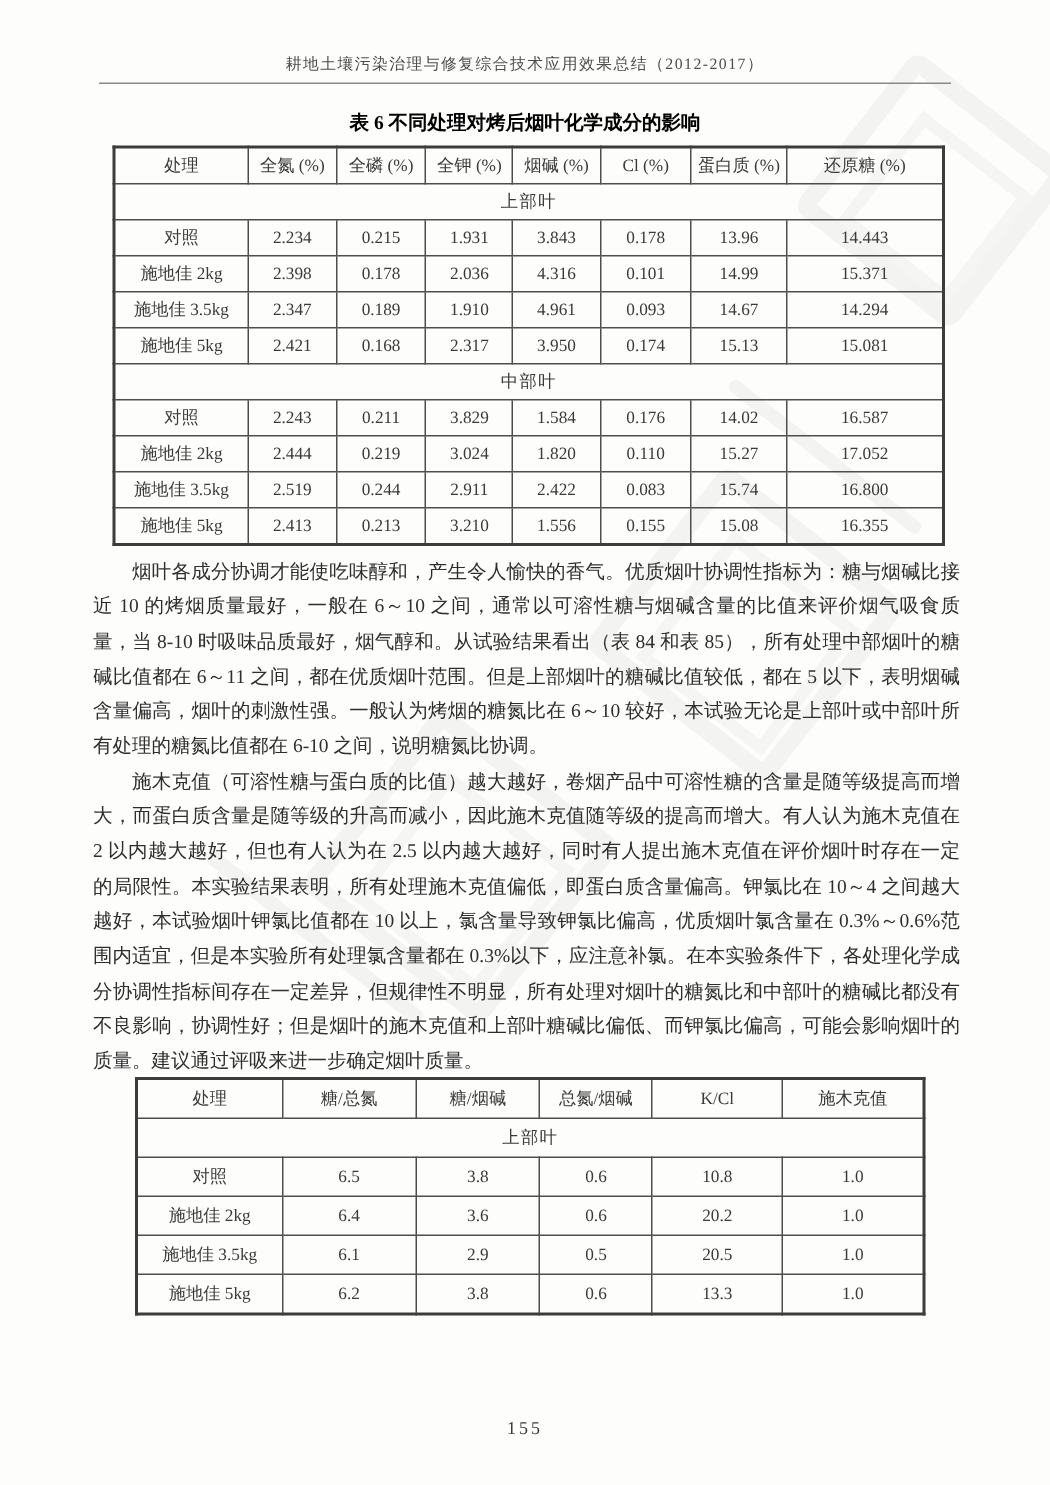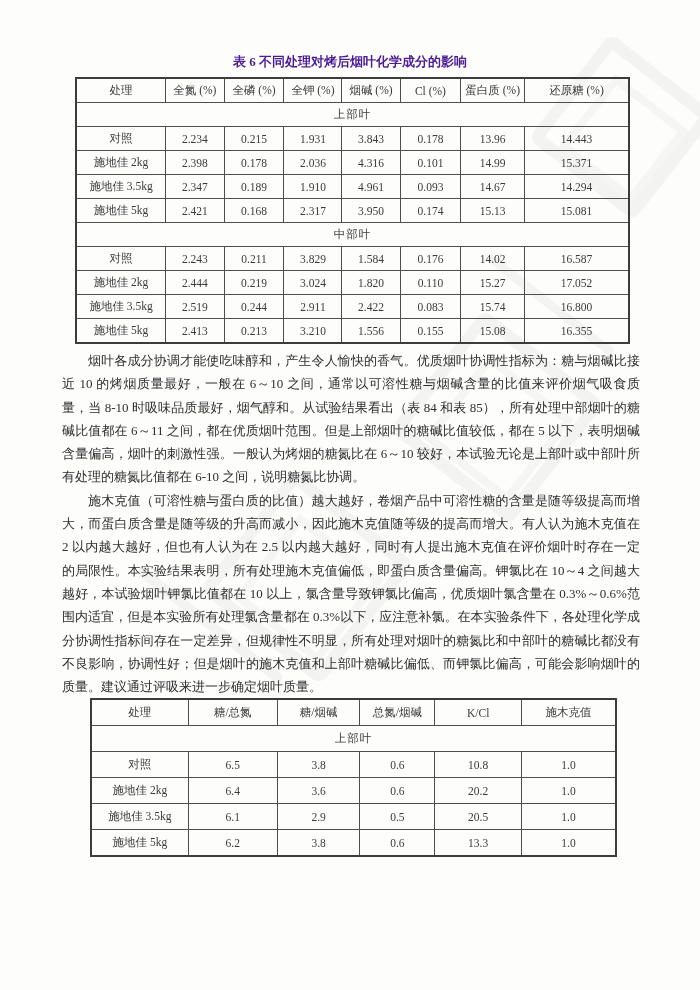--- a/index.html
+++ b/index.html
@@ -24,21 +24,21 @@
     color: #4d4d4d;
     padding-bottom: 5px;
     border-bottom: 1px solid #8a8a8a;
   }
 
   
   .table-caption {
     text-align: center;
     font-weight: bold;
     font-size: 13px;
-    color: #4c1d95;
+    color: #000000;
     margin-top: 17px;
     margin-bottom: 6px;
   }
   .table-caption.second { margin-top: 5px; }
 
   
   table.datatable {
     border-collapse: collapse;
     table-layout: fixed;
     border: 2px solid #3c3c3c;
@@ -114,20 +114,23 @@
   <div class="watermark">
     <div class="wm-box" style="left:555px; top:60px;  width:110px; height:110px;"></div>
     <div class="wm-box" style="left:420px; top:340px; width:130px; height:130px;"></div>
     <div class="wm-box" style="left:230px; top:500px; width:130px; height:130px;"></div>
     <div class="wm-stroke" style="left:120px; top:620px; width:180px; height:10px;"></div>
     <div class="wm-stroke" style="left:470px; top:300px; width:160px; height:9px;"></div>
   </div>
 
   <div class="content">
 
+    <div class="running-head">
+      <span>耕地土壤污染治理与修复综合技术应用效果总结（2012-2017）</span>
+    </div>
 
     <div class="table-caption">表 6 不同处理对烤后烟叶化学成分的影响</div>
     <table class="datatable t6">
       <colgroup>
         <col style="width:16.2%">
           <col style="width:10.6%">
           <col style="width:10.8%">
           <col style="width:10.5%">
         <col style="width:10.5%">
           <col style="width:11.0%">
@@ -293,13 +296,14 @@
             <td>6.2</td>
             <td>3.8</td>
             <td>0.6</td>
             <td>13.3</td>
             <td>1.0</td>
           </tr>
         </tbody>
     </table>
   </div>
 
+  <div class="page-number">155</div>
 </div>
 
 </body></html>

